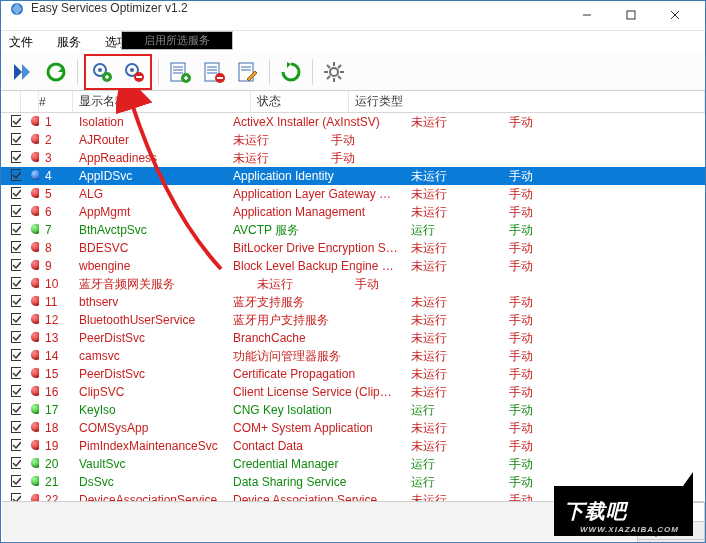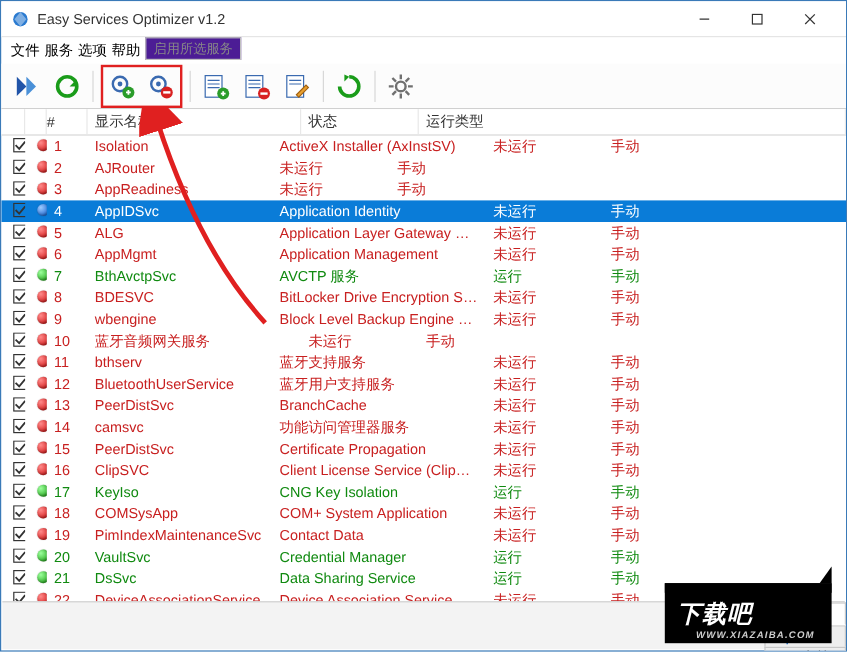--- a/index.html
+++ b/index.html
@@ -1,25 +1,25 @@
 <!DOCTYPE html>
 <html><head>
 <meta charset="utf-8">
 <style>
 * { margin: 0; padding: 0; box-sizing: border-box; font-family: "Microsoft YaHei", "Segoe UI", Tahoma, sans-serif; }
 body { width: 706px; height: 543px; background: #fff; overflow: hidden; position: relative; border: 1px solid #3a7ab8; }
-.titlebar { height: 30px; background: #fff; display: flex; align-items: center; padding: 0 8px; border-bottom: 1px solid #e5e5e5; }
+.titlebar { height: 30px; background: #fff; display: flex; align-items: flex-start; padding: 0 8px; border-bottom: 1px solid #e5e5e5; }
 .titlebar .icon { width: 16px; height: 16px; margin-right: 6px; }
 .titlebar .title { font-size: 12px; color: #333; flex: 1; }
 .win-btns { display: flex; gap: 0; }
 .win-btn { width: 44px; height: 28px; display: flex; align-items: center; justify-content: center; color: #333; font-size: 12px; }
 .win-btn svg { width: 10px; height: 10px; }
-.menubar { height: 22px; display: flex; align-items: center; padding: 0 8px; gap: 4px; font-size: 12px; color: #000; position: relative; text-align: center; }
+.menubar { height: 22px; display: flex; align-items: center; padding: 0 8px; gap: 24px; font-size: 12px; color: #000; position: relative; text-align: center; }
 .menubar .item { cursor: default; }
-.tooltip-ghost { position: absolute; left: 120px; top: 0px; background: #4c1d95; border: 1px solid #c0c0c0; font-size: 11px; padding: 1px 6px; color: #888; }
+.tooltip-ghost { position: absolute; left: 120px; top: 0px; background: #000000; border: 1px solid #c0c0c0; font-size: 11px; padding: 1px 22px; color: #888; }
 .toolbar { height: 38px; display: flex; align-items: center; padding: 0 6px; gap: 4px; border-bottom: 1px solid #d0d0d0; background: #fcfcfc; }
 .tool-btn { width: 30px; height: 30px; display: flex; align-items: center; justify-content: center; border: 1px solid transparent; border-radius: 2px; }
 .tool-sep { width: 1px; height: 26px; background: #d8d8d8; margin: 0 2px; }
 .tool-group-hl { border: 2px solid #e02020; padding: 1px; display: flex; gap: 2px; }
 .header-row { height: 22px; display: flex; align-items: center; border-bottom: 1px solid #d8d8d8; font-size: 12px; background: #fff; }
 .header-cell { border-right: 1px solid #e8e8e8; padding: 0 6px; height: 100%; display: flex; align-items: center; color: #333; }
 .col-chk { width: 20px; }
 .col-dot { width: 18px; }
 .col-num { width: 34px; text-align: left; padding-left: 0; }
 .col-name { width: 154px; }

